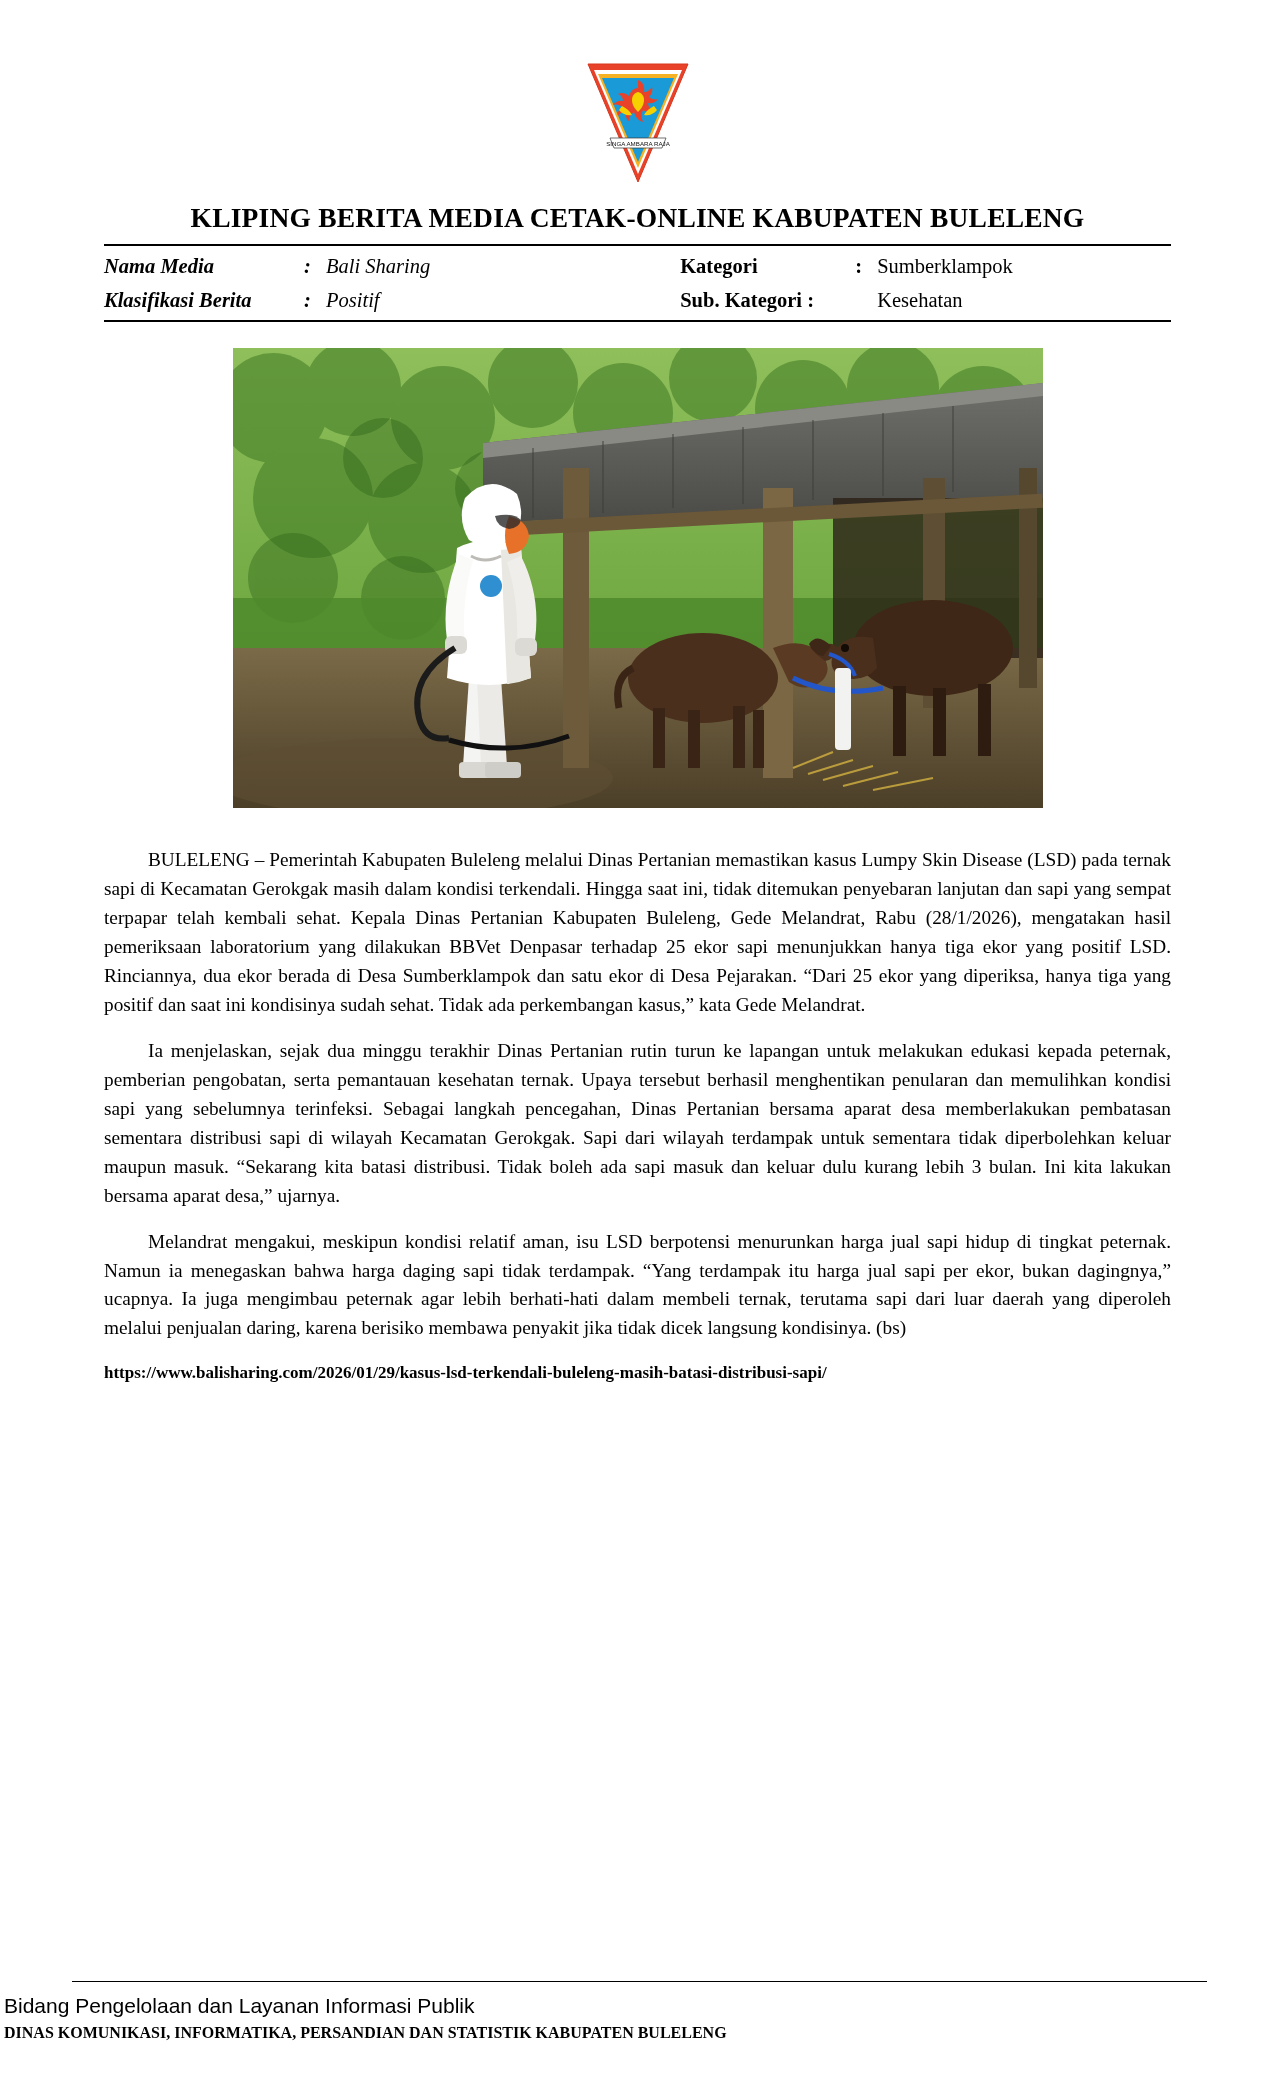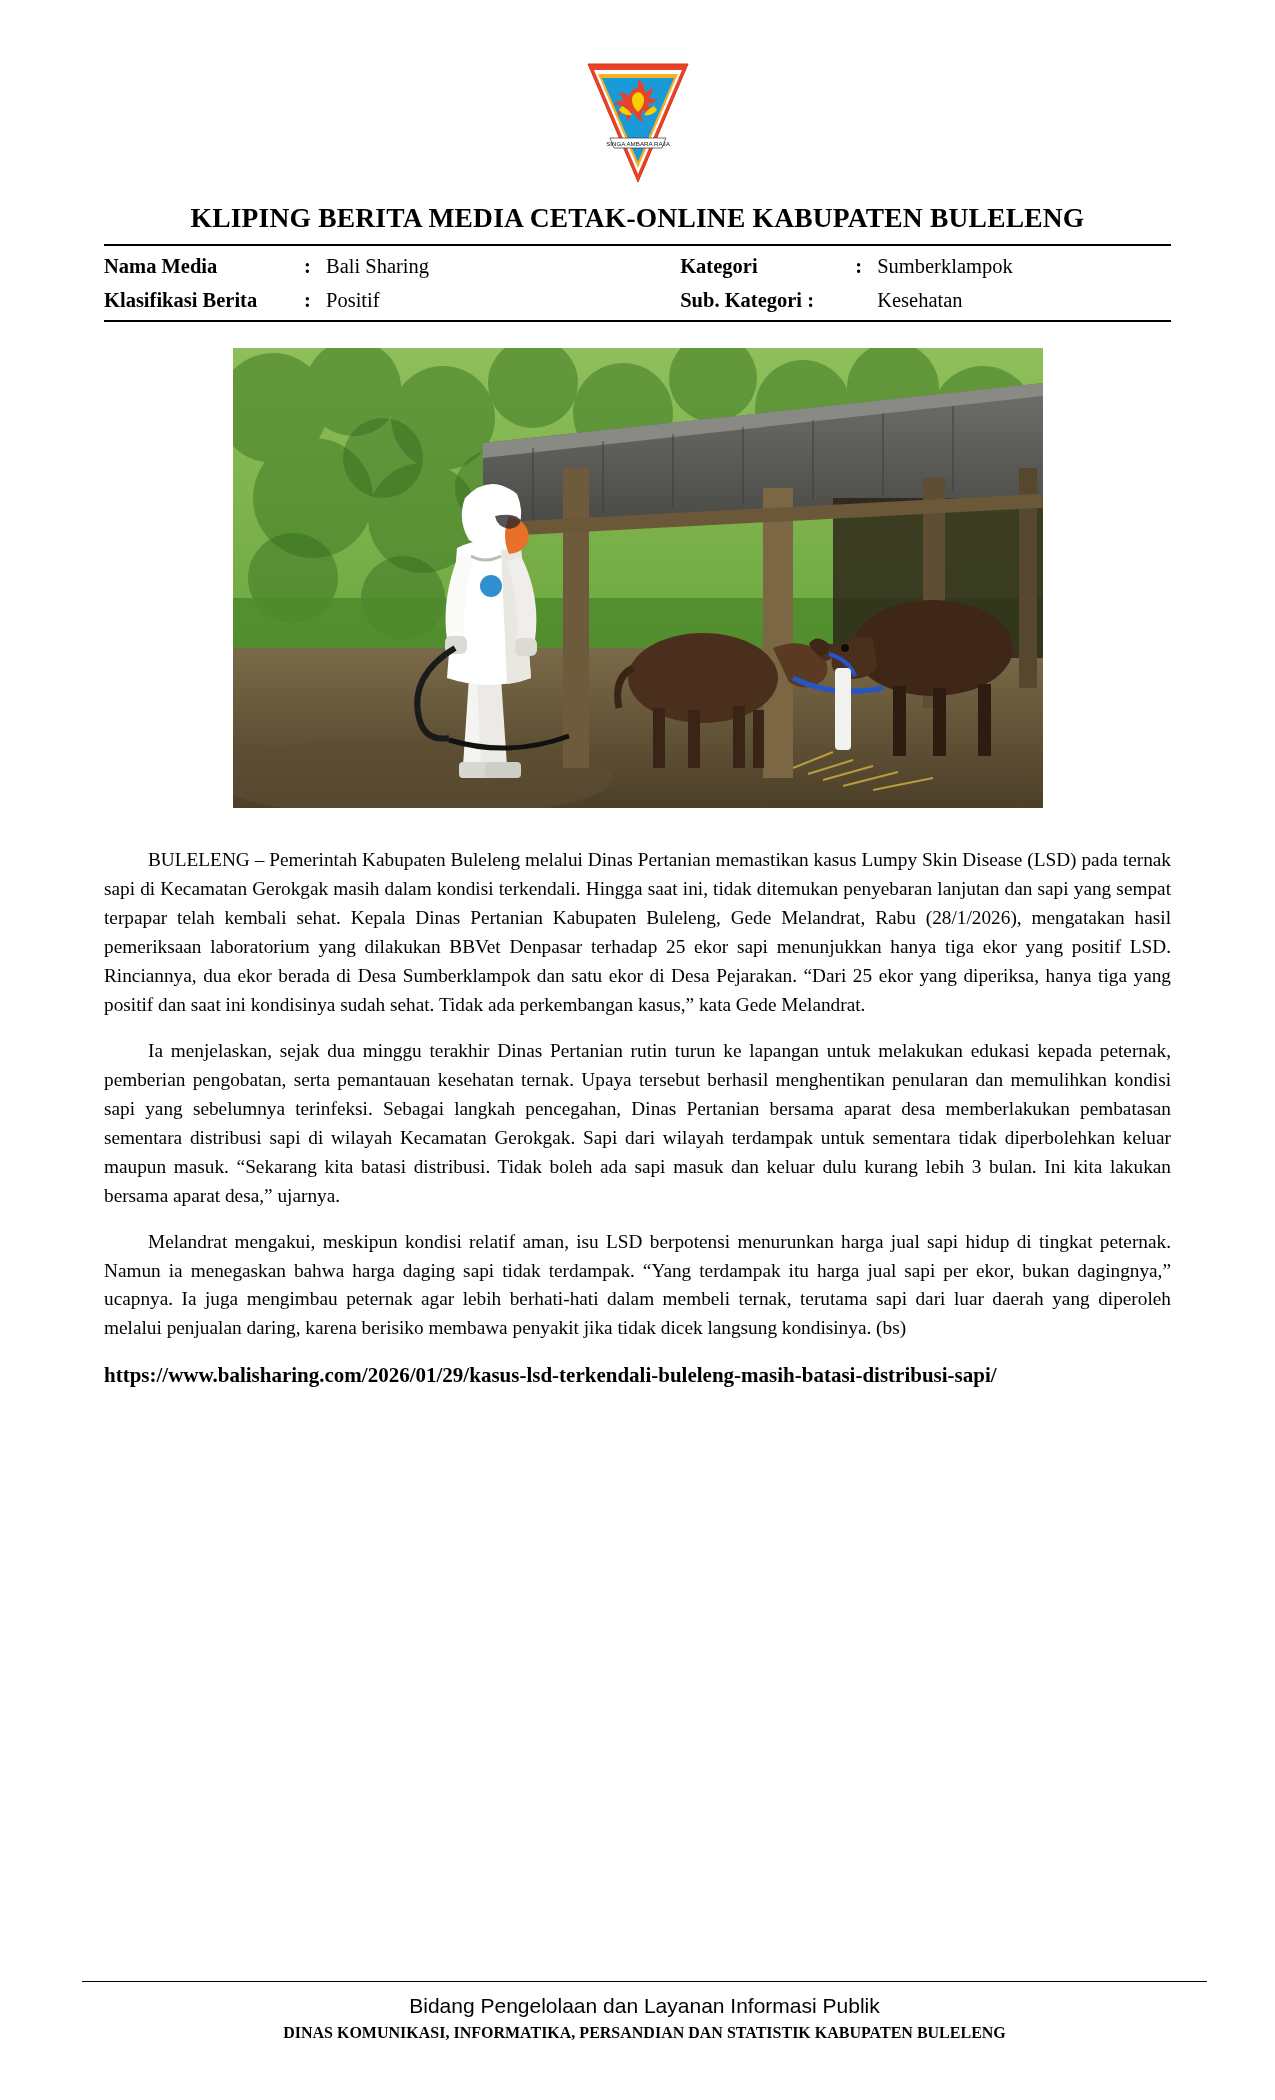--- a/index.html
+++ b/index.html
@@ -55,21 +55,21 @@
   
   .meta {
     display: flex;
     padding: 7px 0 6px 0;
   }
   .meta-col {
     display: flex;
     flex-direction: column;
     gap: 6px;
   }
-  .meta-col.left { width: 54%; }
+  .meta-col.left { width: 54%; font-style: italic; }
   .meta-col.right { width: 46%; }
   .meta-row {
     display: flex;
     align-items: baseline;
     font-size: 20.5px;
     line-height: 1.35;
   }
   .meta-label {
     font-weight: bold;
     width: 200px;
@@ -120,32 +120,31 @@
     line-height: 1.5;
     text-align: justify;
     text-justify: inter-word;
   }
   .body-text p {
     margin: 0 0 17px 0;
     text-indent: 44px;
   }
   .source-link {
     margin-top: 14px;
-    font-size: 21px;
+    font-size: 17px;
     font-weight: bold;
     word-break: break-all;
   }
 
   
   .footer {
     position: absolute;
-    left: 14px;
+    left: 4px;
     right: 0;
     bottom: 58px;
-    text-align: center;
   }
   .footer-rule {
     border: 0;
     border-top: 1.5px solid #000;
     margin: 0 68px 12px 68px;
   }
   .footer-line1 {
     font-family: "Liberation Sans", sans-serif;
     font-size: 21px;
     margin-bottom: 6px;

